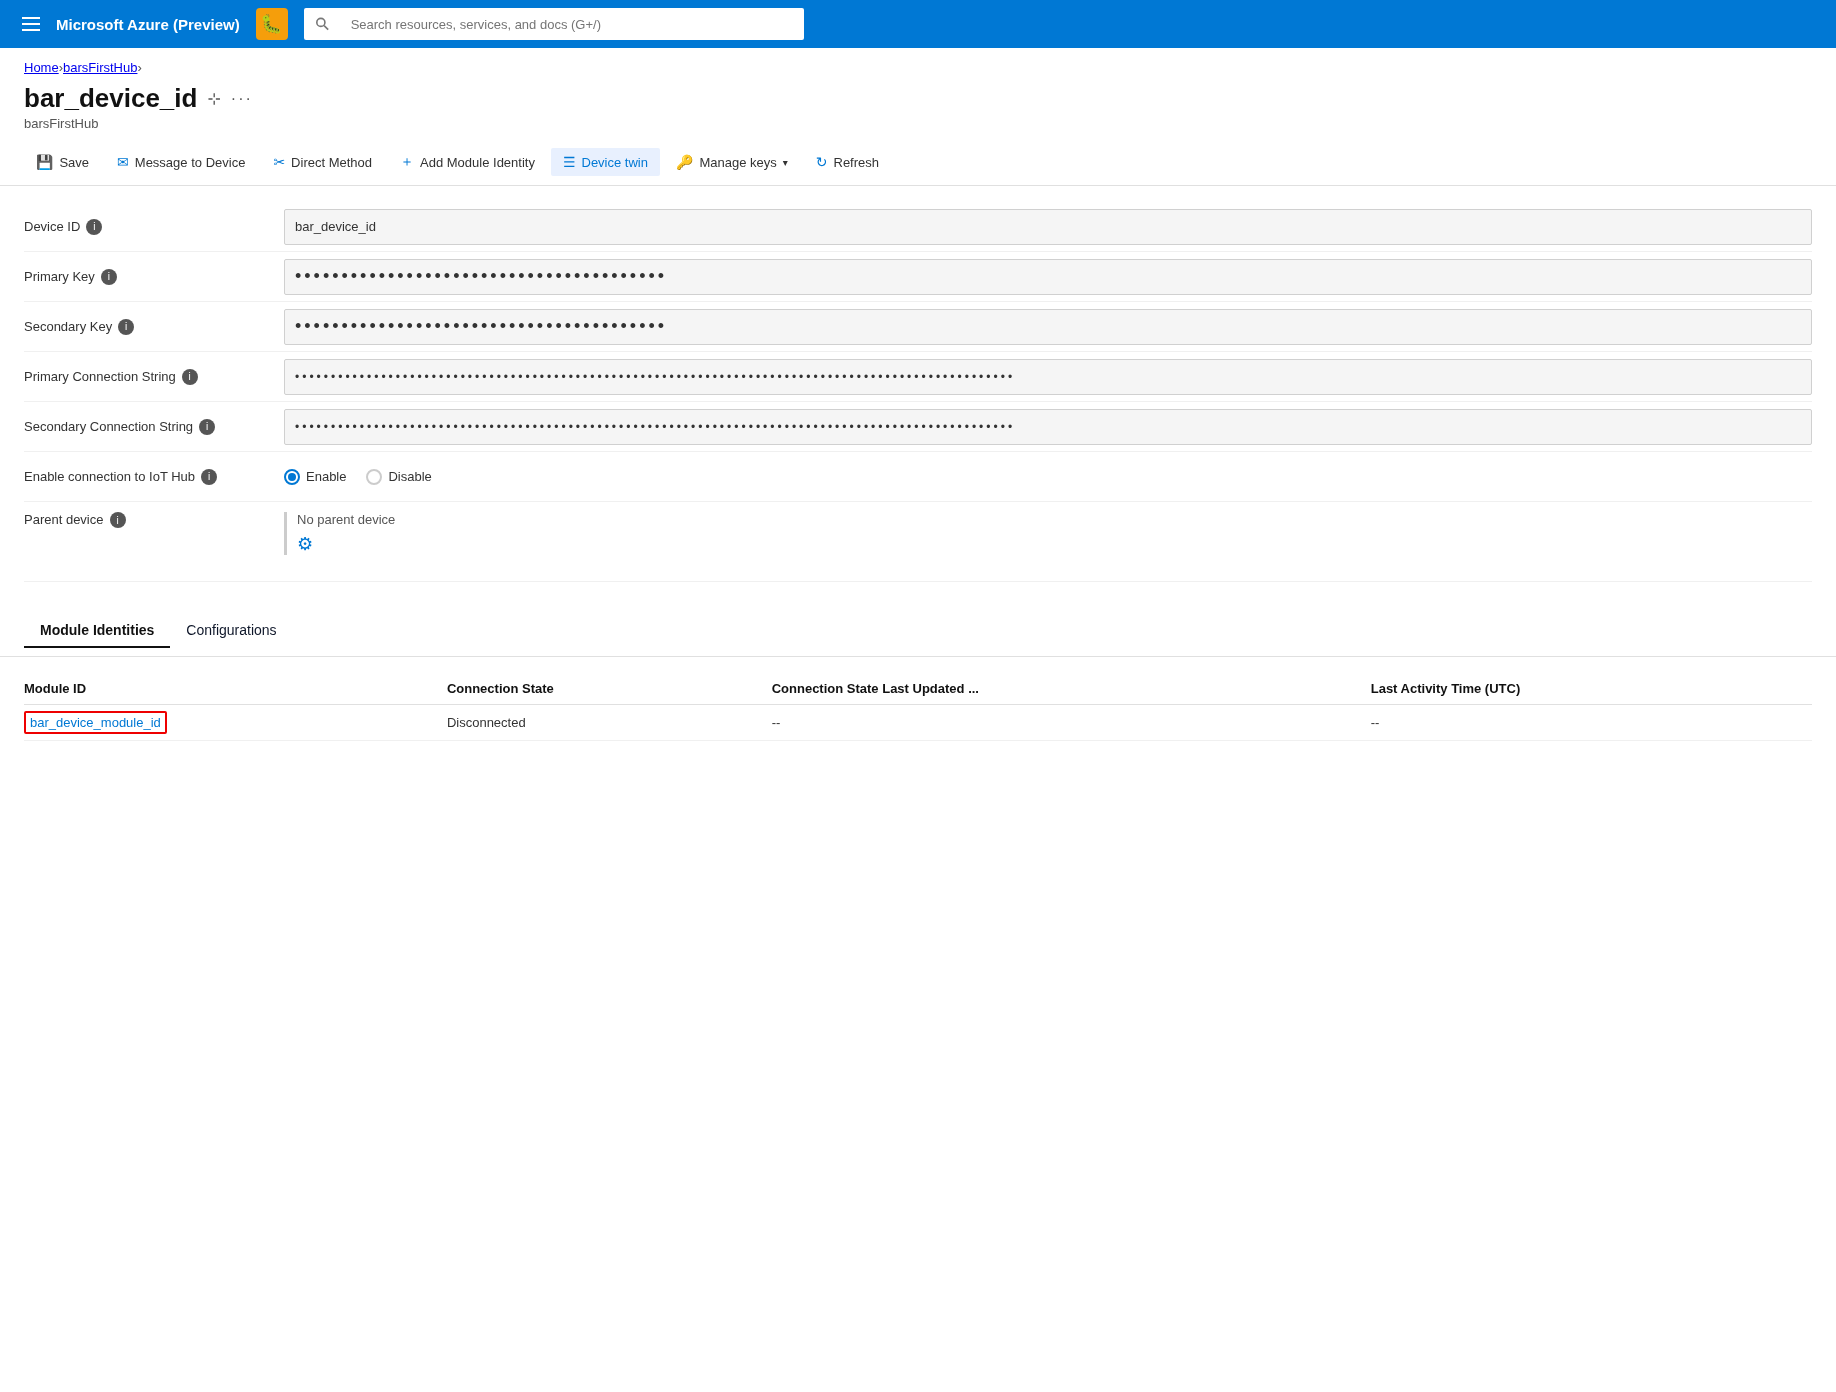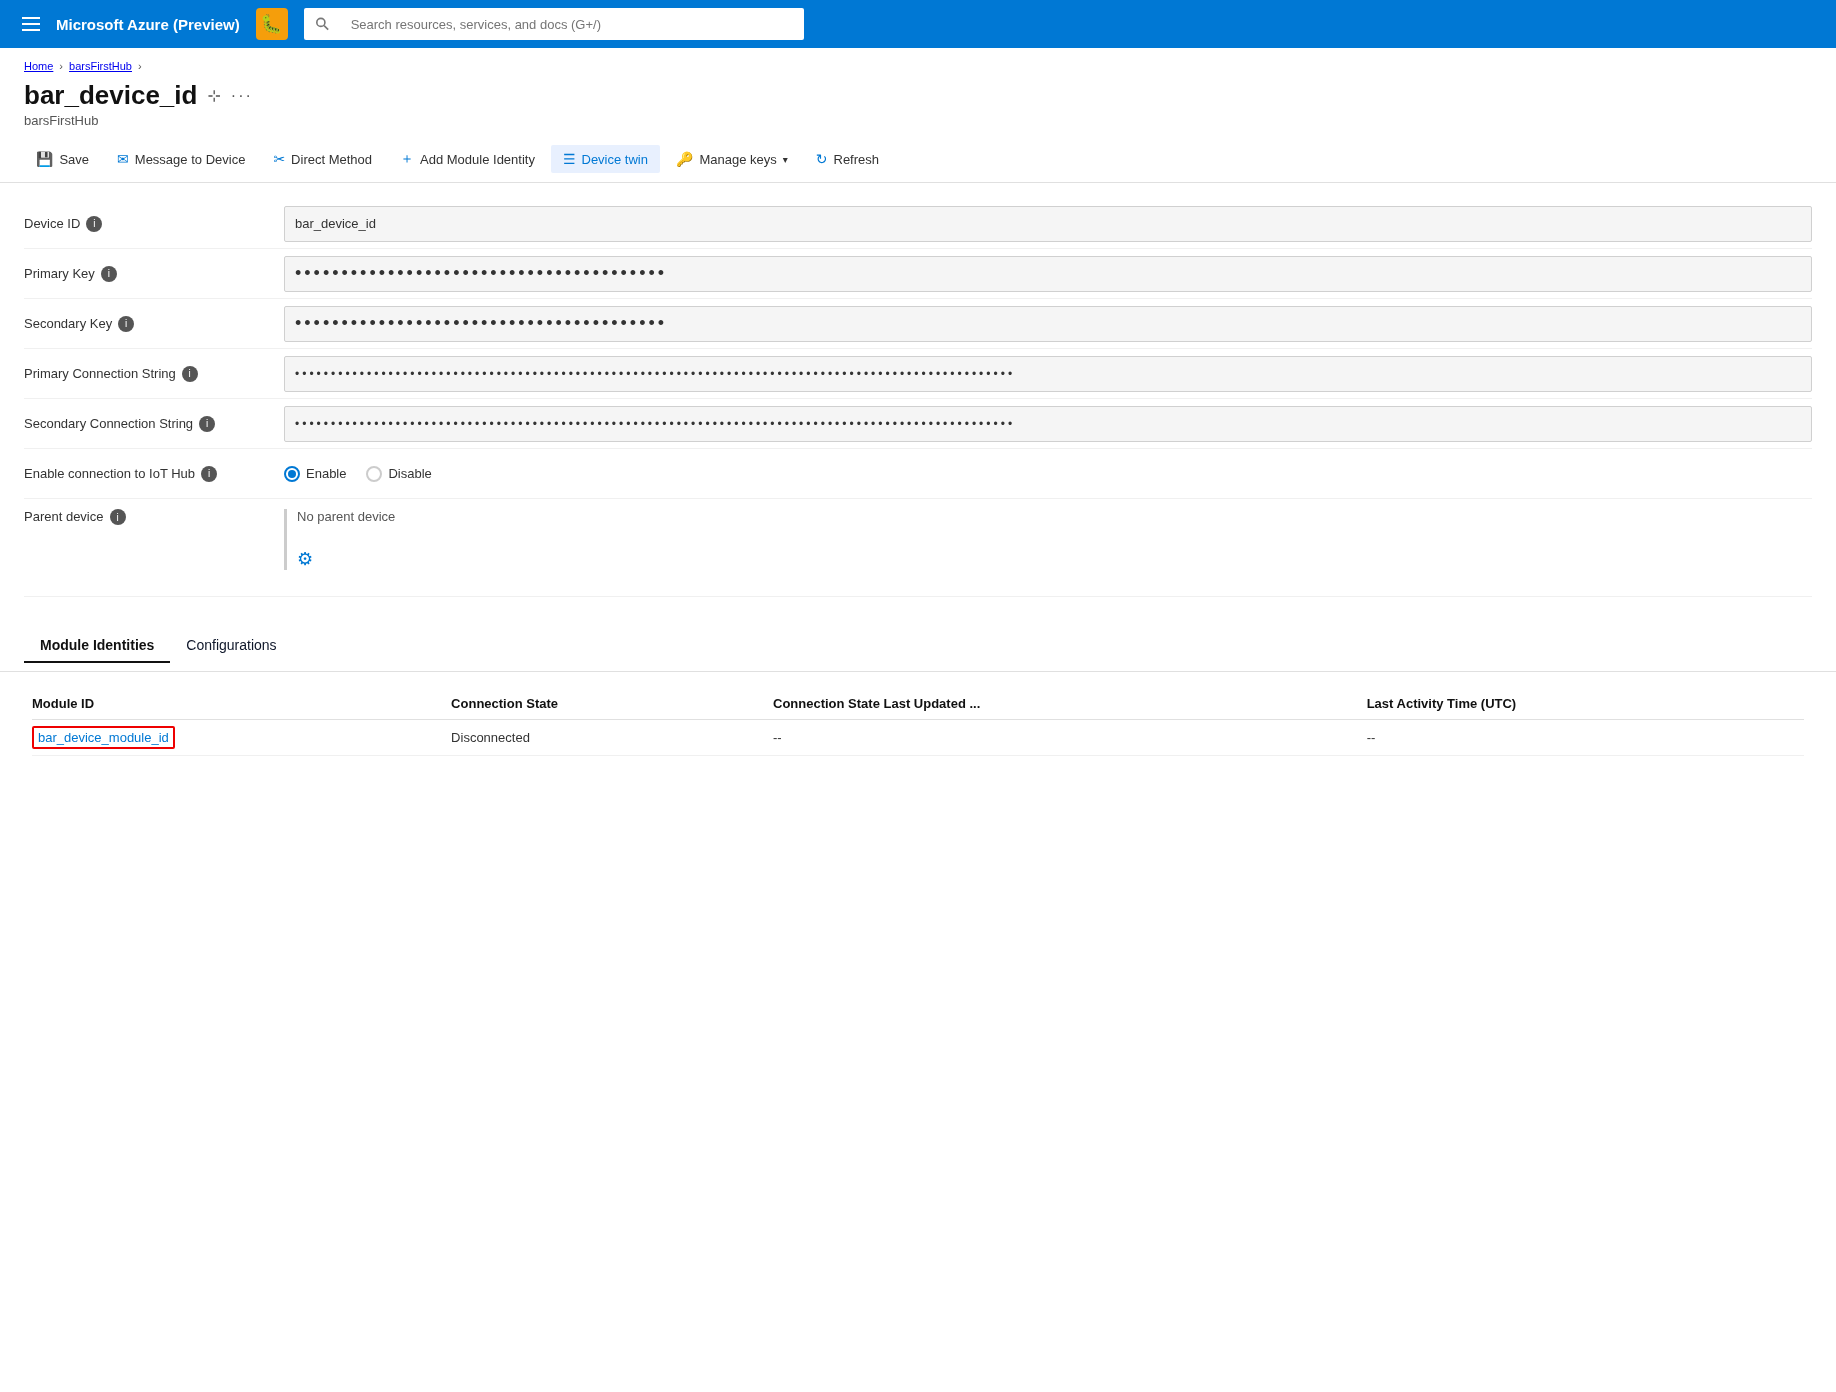--- a/index.html
+++ b/index.html
@@ -38,25 +38,25 @@
       align-items: center;
       gap: 22px;
     }
     .nav-search input {
       border: none; outline: none; font-size: 13px; color: #555; width: 100%; background: transparent;
     }
 
     
     .breadcrumb {
       padding: 12px 24px 4px;
-      font-size: 11px;
+      font-size: 13px;
       color: #0078d4;
       display: flex;
       align-items: center;
-      gap: 6px;
+      gap: 0;
     }
     .breadcrumb span { color: #555; }
 
     
     .page-header {
       padding: 4px 24px 8px;
       display: flex;
       flex-direction: column;
     }
     .page-title-row {
@@ -185,21 +185,21 @@
       width: 8px; height: 8px;
       border-radius: 50%;
       background: #0078d4;
     }
 
     
     .parent-device-section {
       border-left: 3px solid #ccc;
       padding-left: 10px;
     }
-    .parent-device-text { font-size: 13px; color: #555; margin-bottom: 24px; }
+    .parent-device-text { font-size: 13px; color: #555; margin-bottom: 6px; }
     .gear-icon { color: #0078d4; font-size: 18px; cursor: pointer; }
 
     
     .tabs-area {
       padding: 16px 24px 8px;
       border-bottom: 1px solid #e0e0e0;
       display: flex;
       gap: 0;
     }
     .tab {
@@ -211,21 +211,21 @@
     }
     .tab.active {
       color: #111;
       border-bottom: 2px solid #111;
       font-weight: 600;
     }
     .tab.blue { color: #0f172a; }
 
     
     .table-area {
-      padding: 16px 32px;
+      padding: 16px 24px;
     }
     .data-table {
       width: 100%;
       border-collapse: collapse;
     }
     .data-table th {
       text-align: left;
       font-size: 13px;
       font-weight: 700;
       color: #111;

